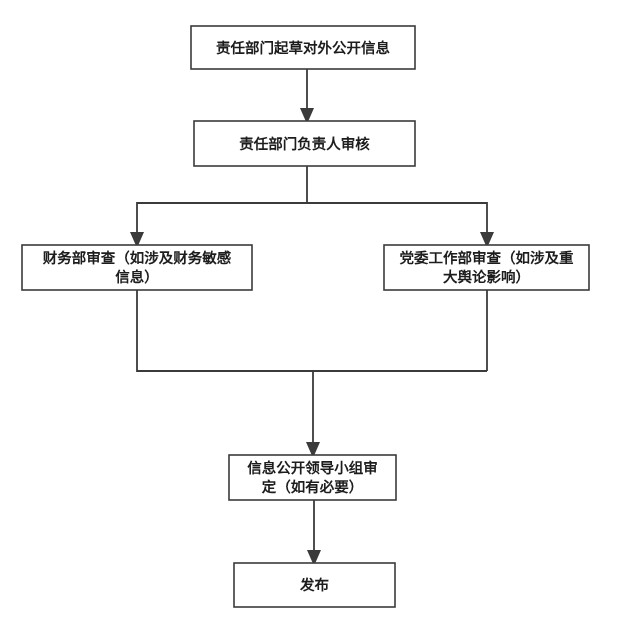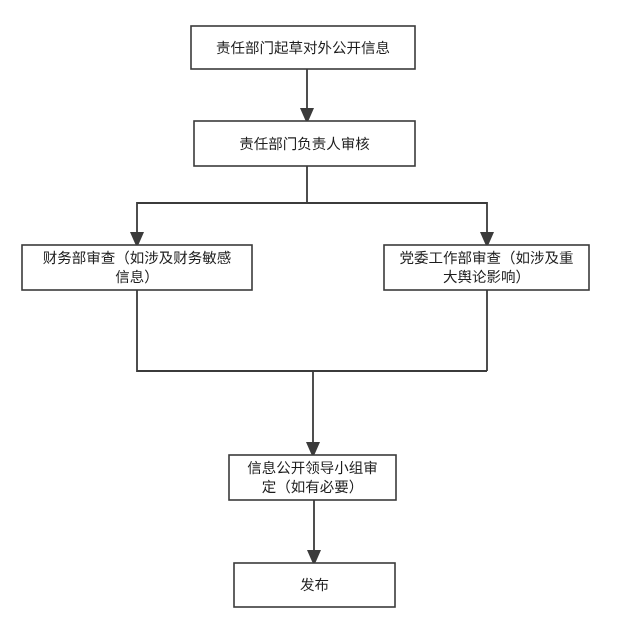--- a/index.html
+++ b/index.html
@@ -12,20 +12,21 @@
     width: 618px;
     height: 633px;
     overflow: hidden;
     font-family: "DejaVu Sans", "Liberation Sans", sans-serif;
   }
   #flowchart-root {
     position: relative;
     width: 618px;
     height: 633px;
     background: #ffffff;
+    font-weight: bold;
   }
   svg.flow-canvas {
     display: block;
     width: 618px;
     height: 633px;
   }
   .node-box {
     fill: #ffffff;
     stroke: #3b3b3b;
     stroke-width: 1.6;

